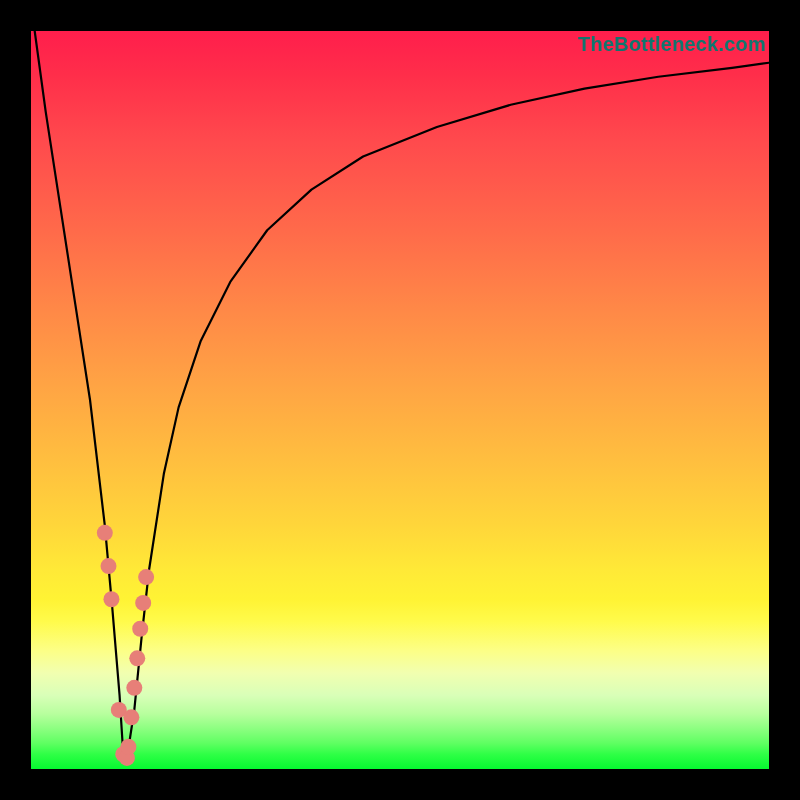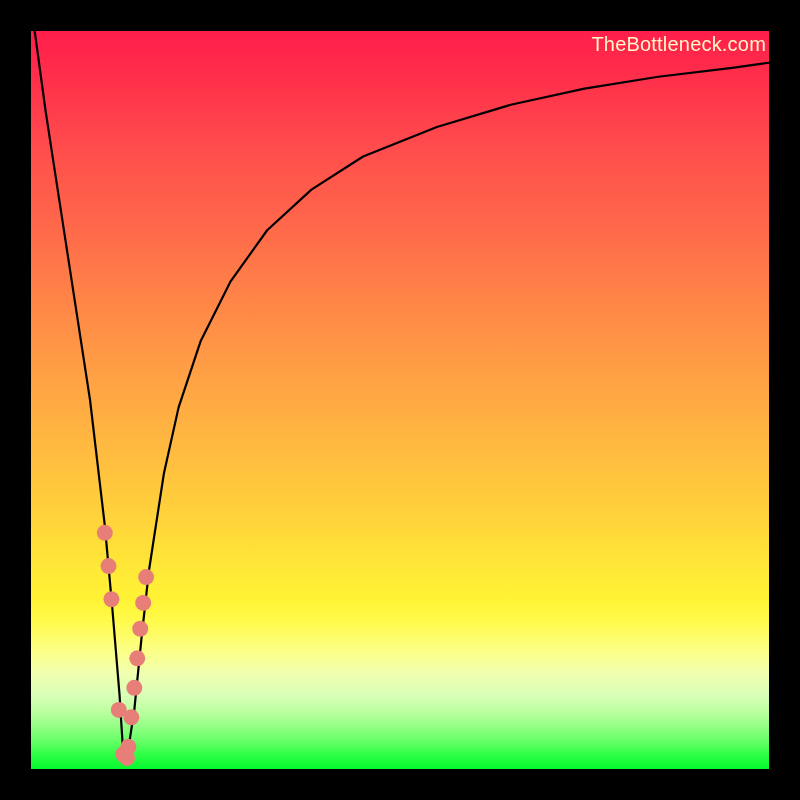--- a/index.html
+++ b/index.html
@@ -52,22 +52,22 @@
       #5fff62 96.5%,
       #2fff46 98%,
       #06f930 100%
     );
   }
   .attribution {
     position: absolute;
     right: 3px;
     top: 2px;
     font-size: 20px;
-    font-weight: 400;
-    color: #fef9c3;
+    font-weight: 700;
+    color: #0f766e;
     letter-spacing: 0.2px;
     user-select: none;
   }
   .curve-svg {
     position: absolute;
     left: 0;
     top: 0;
     width: 100%;
     height: 100%;
   }

